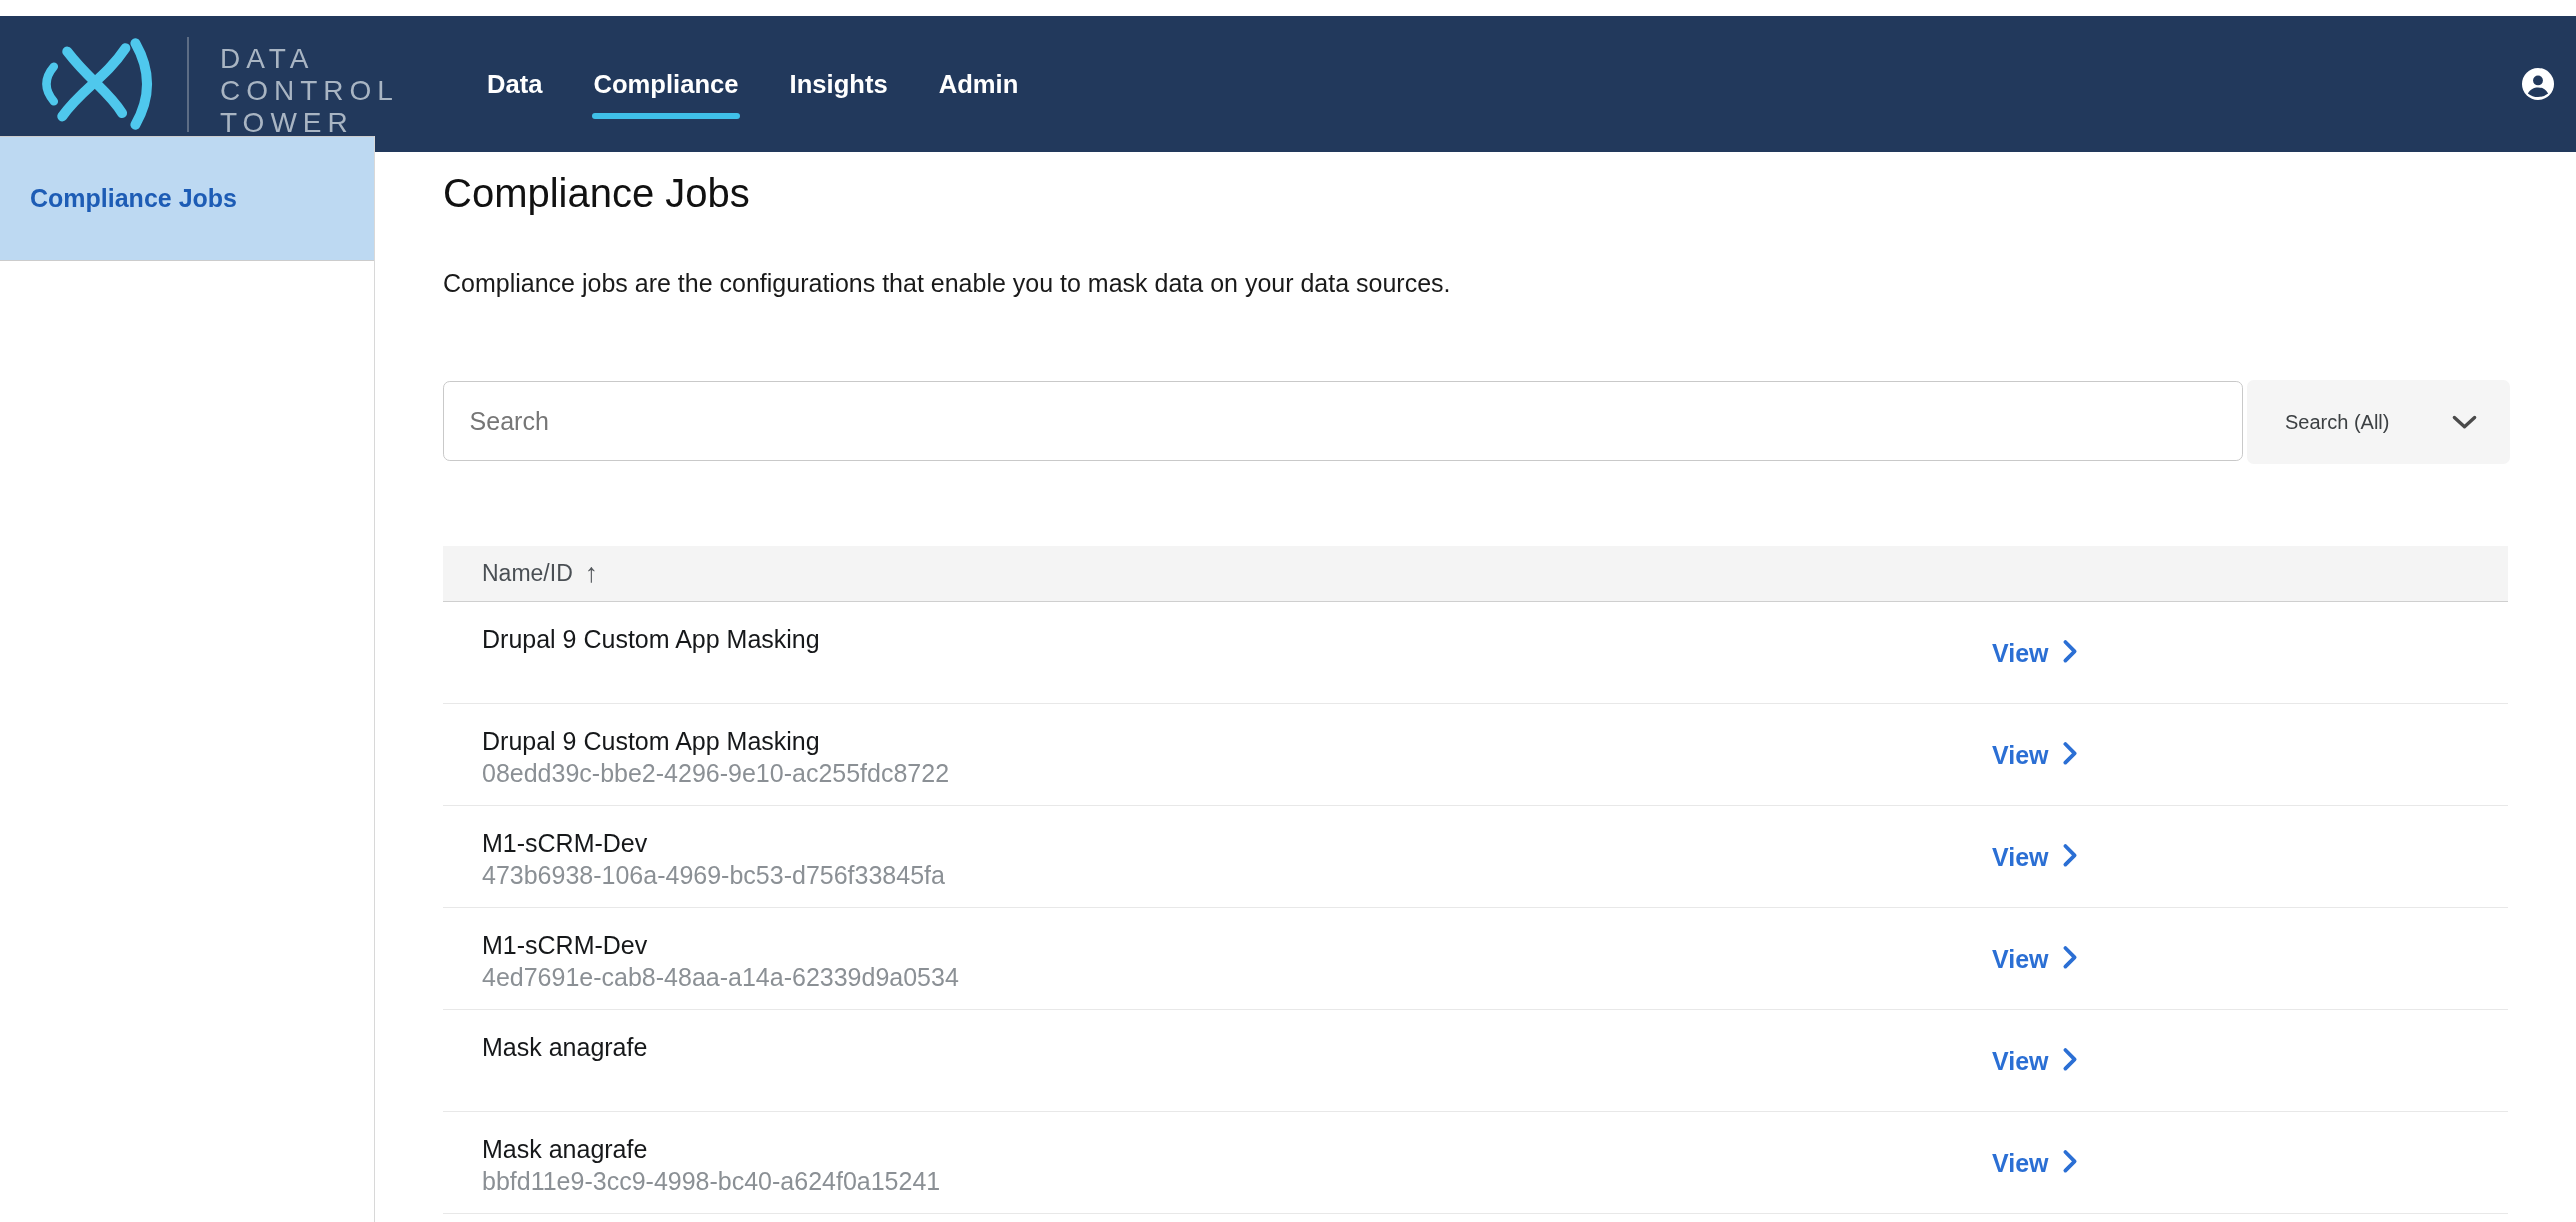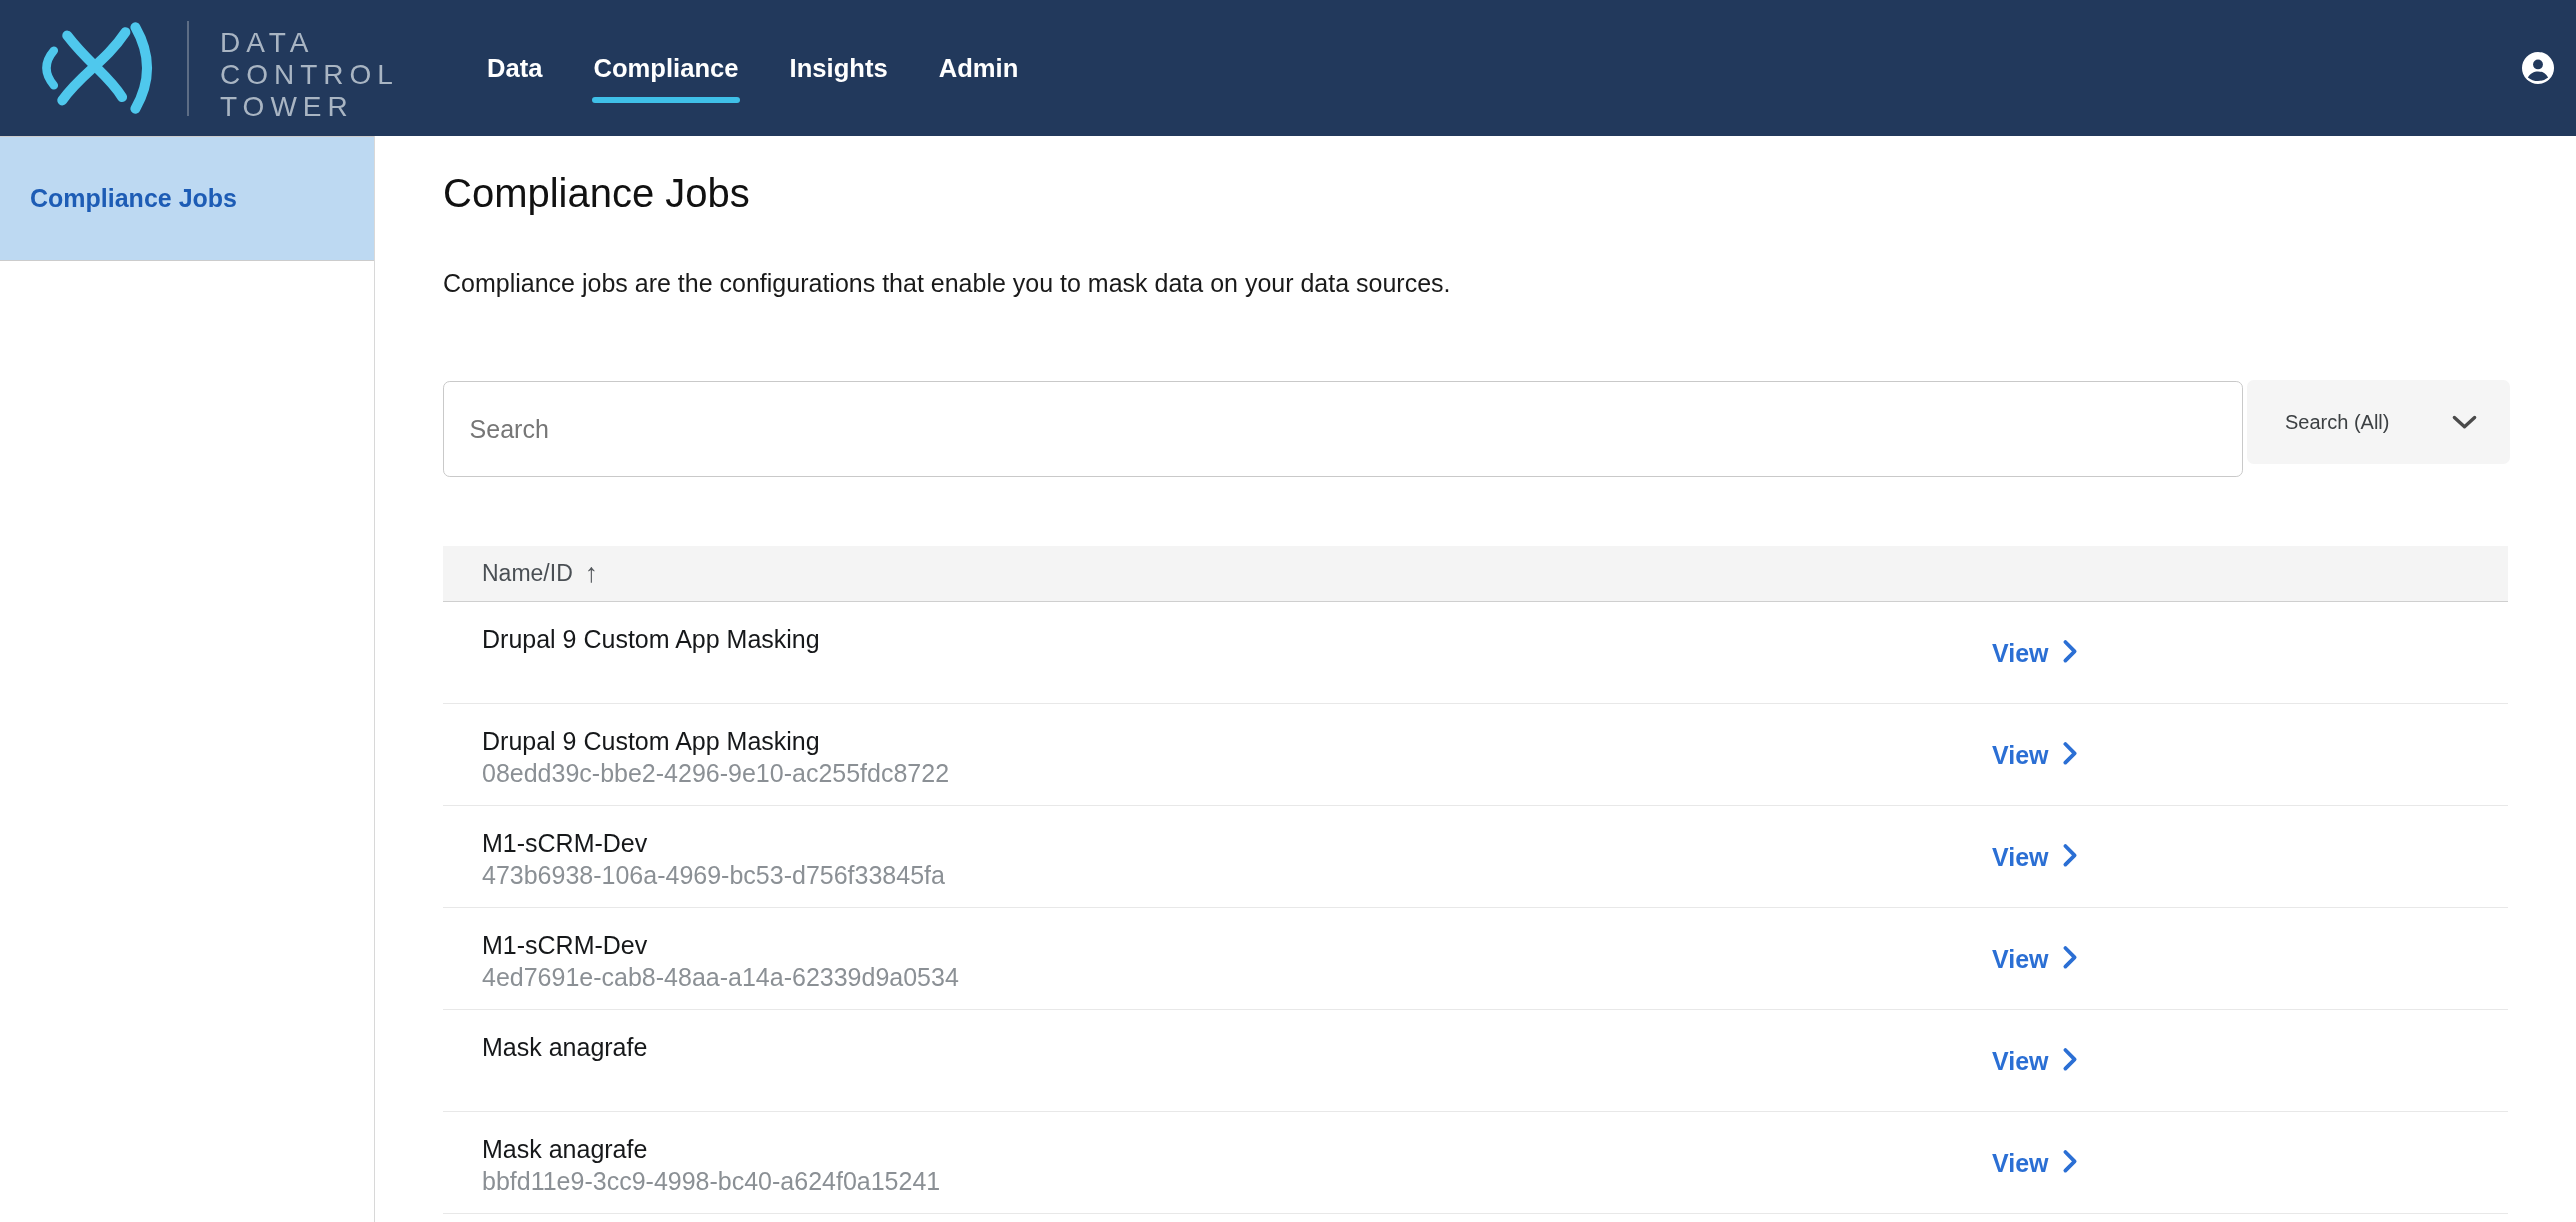--- a/index.html
+++ b/index.html
@@ -1,20 +1,20 @@
 <!DOCTYPE html>
 <html style="font-size:13.6px"><head>
 <meta charset="utf-8">
 <style>
   * { margin:0; padding:0; box-sizing:border-box; }
   html,body { width:2576px; height:1222px; background:#ffffff;
               font-family:"Liberation Sans", sans-serif; overflow:hidden; position:relative; }
 
   
-  .navbar { position:absolute; left:0; top:0; width:2576px; height:136px; background:#22395c; }
+  .navbar { position:absolute; left:0; top:16px; width:2576px; height:136px; background:#22395c; }
   .logo-mark { position:absolute; left:29px; top:22px; width:133px; height:92px; }
   .logo-divider { position:absolute; left:187px; top:20.5px; width:1.7px; height:95px; background:#5d6d85; }
   .logo-text { position:absolute; left:220px; top:27px; font-size:28px; line-height:32px;
                letter-spacing:6px; color:#a9b5c3; font-weight:400; white-space:pre-line; }
   .nav { position:absolute; left:487px; top:0; height:136px; display:flex; align-items:center; gap:51px; }
   .nav-item { position:relative; font-size:25.6px; font-weight:bold; color:#ffffff; cursor:pointer; }
   .nav-item.active::after { content:''; position:absolute; left:-1.7px; right:-1.7px; bottom:-20.5px;
                             height:6px; background:#3fc0e8; border-radius:3.4px; }
   .account { position:absolute; right:22px; top:52px; width:32px; height:32px; cursor:pointer; }
 
@@ -24,21 +24,21 @@
   .sidebar-item { height:125px; display:flex; align-items:center; padding-left:30px;
                   font-size:25px; font-weight:bold; color:#1a1a1a; cursor:pointer; }
   .sidebar-item.active { background:#bdd9f2; color:#1d5cb5;
                          border-top:0.9px solid #cccccc; border-bottom:0.9px solid #cccccc; }
 
   
   .page-title { position:absolute; left:443px; top:169px; font-size:40px; line-height:48px;
                 color:#111111; font-weight:400; }
   .page-desc { position:absolute; left:443px; top:268px; font-size:25px; line-height:31px; color:#1a1a1a; }
 
-  .search-input { position:absolute; left:443px; top:381px; width:1800px; height:96px;
+  .search-input { position:absolute; left:443px; top:381px; width:1800px; height:80px;
                   border:1.7px solid #c9c9c9; border-radius:6.8px; font-size:25px; padding:0 25.6px;
                   color:#333333; font-family:"Liberation Sans", sans-serif; outline:none; background:#ffffff; }
   .search-input::placeholder { color:#767676; }
   .search-scope { position:absolute; left:2247px; top:380px; width:263px; height:84px;
                   background:#f5f5f5; border-radius:6.8px; display:flex; align-items:center;
                   justify-content:space-between; padding:0 32px 0 38px; font-size:20px;
                   color:#3c4043; cursor:pointer; }
 
   .table { position:absolute; left:443px; top:546px; width:2065px; }
   .table-header { height:56px; background:#f4f4f4; border-bottom:1.7px solid #cfcfcf;

